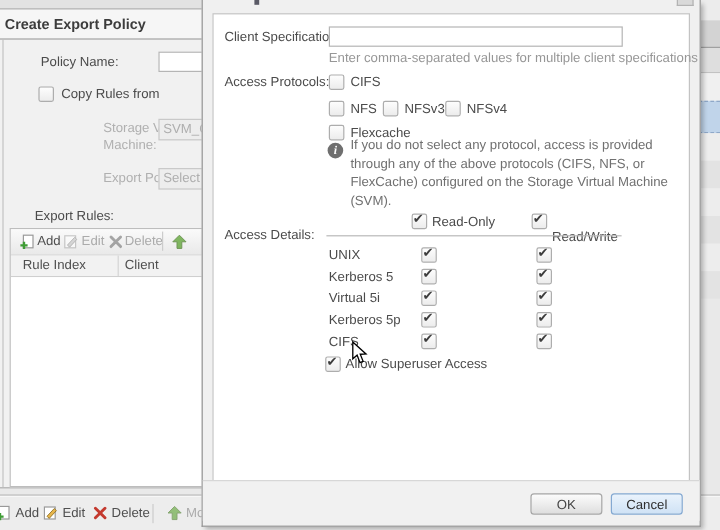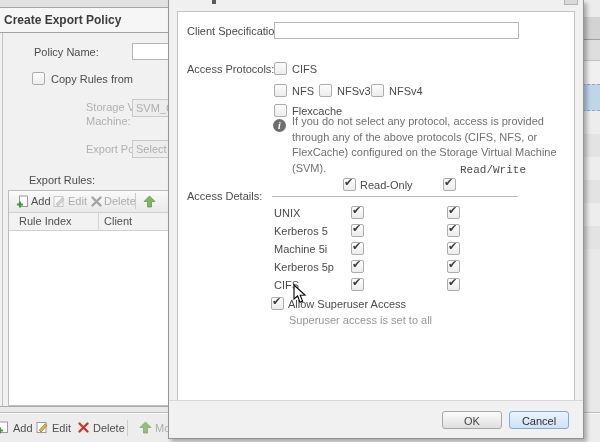--- a/index.html
+++ b/index.html
@@ -149,20 +149,21 @@
     </div>
   </div>
 
   <div class="rule-dialog">
     <div class="titlefrag"></div>
     <div class="closefrag"></div>
 
     <div class="rd-content">
       <span class="lbl" style="left:9px;top:13px;">Client Specification:</span>
       <input class="tin" style="left: 96px; top: 10px; width: 239px;" value="">
+      <span class="lbl hint" style="left:96px;top:31px;">Enter comma-separated values for multiple client specifications</span>
 
       <span class="lbl" style="left:9px;top:51px;">Access Protocols:</span>
       <span class="cb" style="left:96px;top:50px;" data-checked="false"></span>
       <span class="lbl" style="left:114px;top:51px;">CIFS</span>
       <span class="cb" style="left:96px;top:72px;" data-checked="false"></span>
       <span class="lbl" style="left:114px;top:73px;text-align:center;">NFS</span>
       <span class="cb" style="left:141px;top:72px;" data-checked="false"></span>
       <span class="lbl" style="left:159px;top:73px;">NFSv3</span>
       <span class="cb" style="left:193px;top:72px;" data-checked="false"></span>
       <span class="lbl" style="left:211px;top:73px;">NFSv4</span>
@@ -172,47 +173,46 @@
       <span class="info-icon" style="left:95px;top:107px;">i</span>
       <span class="note" style="left:114px;top:102px;">If you do not select any protocol, access is provided
 through any of the above protocols (CIFS, NFS, or
 FlexCache) configured on the Storage Virtual Machine
 (SVM).</span>
 
       <span class="lbl" style="left:9px;top:178px;">Access Details:</span>
       <span class="cb" style="left:165px;top:166px;" data-checked="true"></span>
       <span class="lbl" style="left:182px;top:167px;">Read-Only</span>
       <span class="cb" style="left:265px;top:166px;" data-checked="true"></span>
-      <span class="lbl" style="left:282px;top:152px;font-family:Liberation Mono, monospace;">Read/Write</span>
+      <span class="lbl" style="left:282px;top:180px;">Read/Write</span>
 
       <div class="sep-line" style="left:94px;top:184px;width:246px;"></div>
 
       <span class="lbl" style="left:96px;top:195px;">UNIX</span>
       <span class="cb" style="left:173px;top:194px;" data-checked="true"></span>
       <span class="cb" style="left:269px;top:194px;" data-checked="true"></span>
 
       <span class="lbl" style="left:96px;top:213px;">Kerberos 5</span>
       <span class="cb" style="left:173px;top:212px;" data-checked="true"></span>
       <span class="cb" style="left:269px;top:212px;" data-checked="true"></span>
 
-      <span class="lbl" style="left:96px;top:231px;">Machine 5i</span>
+      <span class="lbl" style="left:96px;top:231px;">Virtual 5i</span>
       <span class="cb" style="left:173px;top:230px;" data-checked="true"></span>
       <span class="cb" style="left:269px;top:230px;" data-checked="true"></span>
 
       <span class="lbl" style="left:96px;top:249px;">Kerberos 5p</span>
       <span class="cb" style="left:173px;top:248px;" data-checked="true"></span>
       <span class="cb" style="left:269px;top:248px;" data-checked="true"></span>
 
       <span class="lbl" style="left:96px;top:267px;">CIFS</span>
       <span class="cb" style="left:173px;top:266px;" data-checked="true"></span>
       <span class="cb" style="left:269px;top:266px;" data-checked="true"></span>
 
       <span class="cb" style="left:93px;top:285px;" data-checked="true"></span>
       <span class="lbl" style="left:110px;top:286px;">Allow Superuser Access</span>
-      <span class="lbl hint" style="left:111px;top:302px;">Superuser access is set to all</span>
     </div>
 
     <div class="rd-footer">
       <button class="btn" style="left:273px;top:10px;">OK</button>
       <button class="btn btn-blue" style="left:340px;top:10px;">Cancel</button>
     </div>
   </div>
 
   <svg class="cursor" width="14" height="20" viewBox="0 0 14 20">
     <polygon points="1,1 1,15 4.6,12 7,18.2 9.6,17.1 7.2,11.2 12,11" fill="#ffffff" stroke="#000000" stroke-width="1.1"></polygon>

